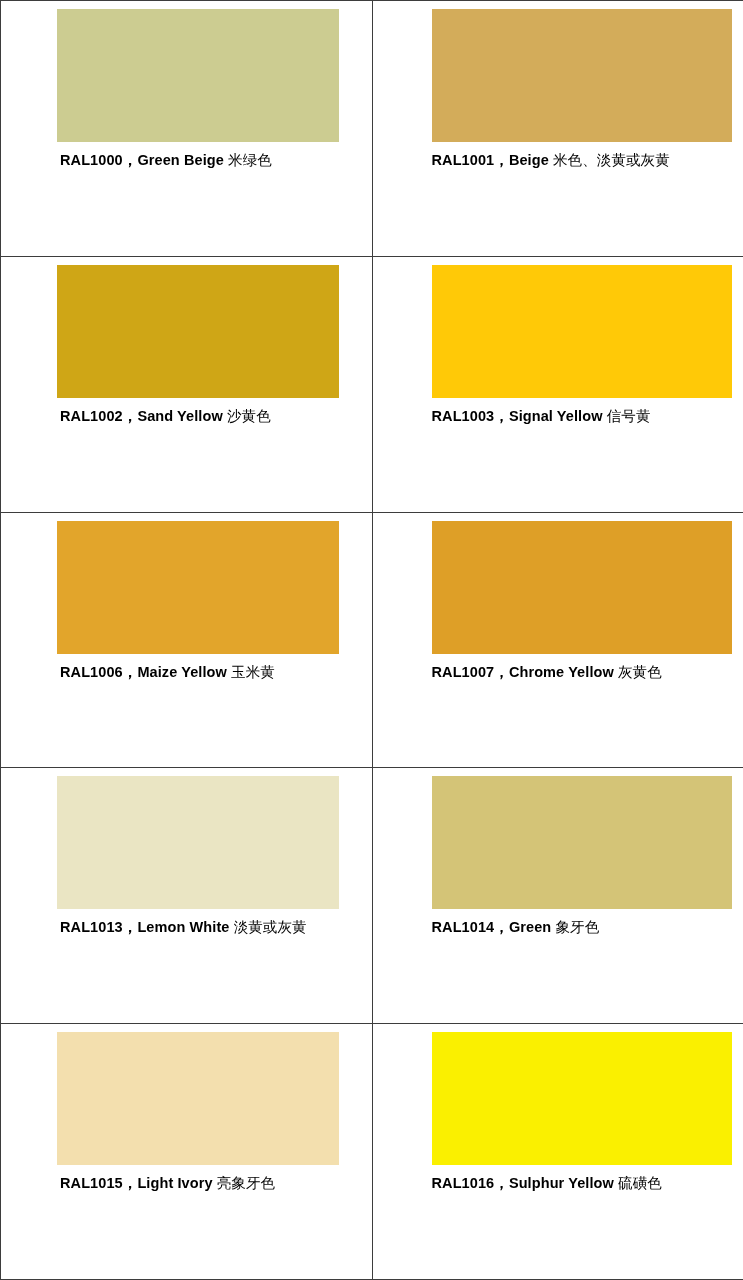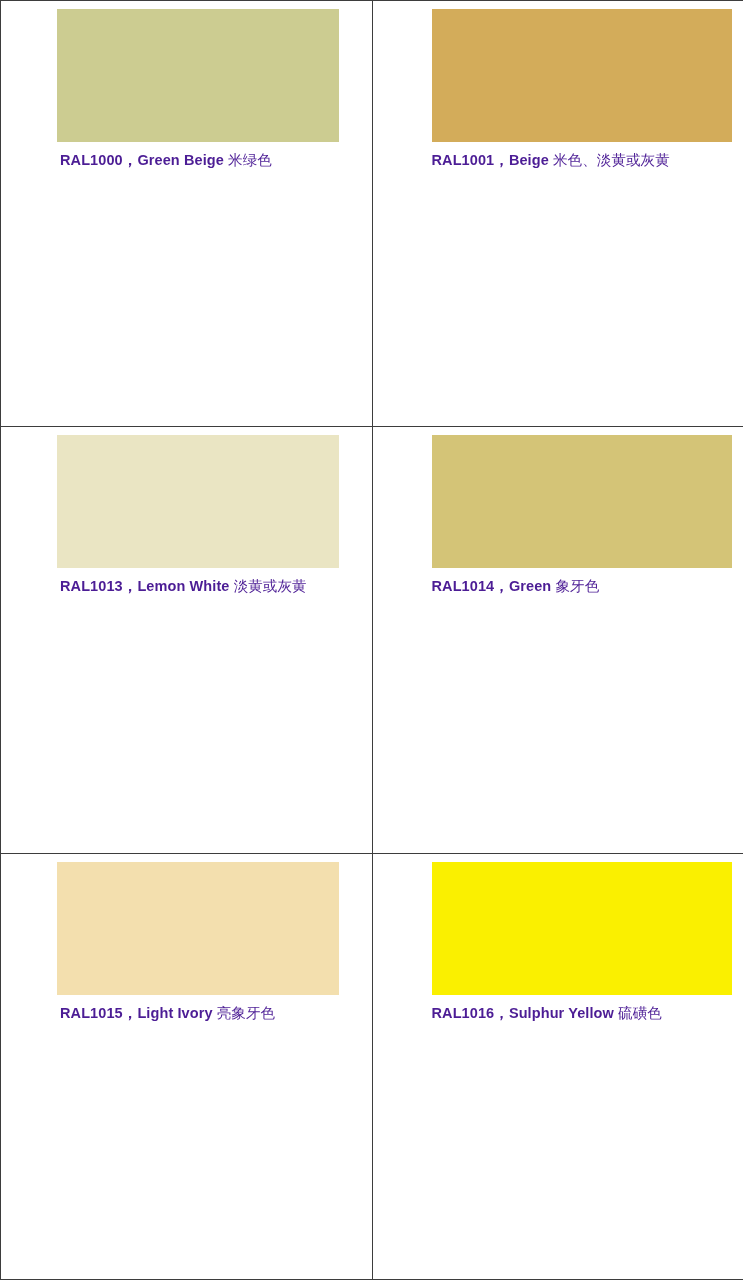--- a/index.html
+++ b/index.html
@@ -48,21 +48,21 @@
   }
   .ral-cell.col-right .swatch {
     margin-left: 53px;
     width: 300px;
   }
   .caption {
     margin-top: 9px;
     margin-left: 53px;
     font-size: 14.5px;
     line-height: 1.25;
-    color: #4c1d95;
+    color: #000000;
     white-space: nowrap;
     letter-spacing: 0.1px;
   }
   .caption .code {
     font-weight: 700;
   }
   .caption .en {
     font-weight: 700;
   }
   .caption .zh {
@@ -88,20 +88,48 @@
         <td class="ral-cell col-right">
           <div class="cell-inner">
             <div class="swatch" style="background-color: rgb(211, 172, 90);"></div>
             <div class="caption"><span class="code">RAL1001</span><span class="comma">，</span><span class="en">Beige</span> <span class="zh">米色、淡黄或灰黄</span></div>
           </div>
         </td>
       </tr>
       <tr>
         <td class="ral-cell col-left">
           <div class="cell-inner">
+            <div class="swatch" style="background-color: rgb(207, 166, 22);"></div>
+            <div class="caption"><span class="code">RAL1002</span><span class="comma">，</span><span class="en">Sand Yellow</span> <span class="zh">沙黄色</span></div>
+          </div>
+        </td>
+        <td class="ral-cell col-right">
+          <div class="cell-inner">
+            <div class="swatch" style="background-color: rgb(255, 201, 7);"></div>
+            <div class="caption"><span class="code">RAL1003</span><span class="comma">，</span><span class="en">Signal Yellow</span> <span class="zh">信号黄</span></div>
+          </div>
+        </td>
+      </tr>
+      <tr>
+        <td class="ral-cell col-left">
+          <div class="cell-inner">
+            <div class="swatch" style="background-color: rgb(226, 165, 43);"></div>
+            <div class="caption"><span class="code">RAL1006</span><span class="comma">，</span><span class="en">Maize Yellow</span> <span class="zh">玉米黄</span></div>
+          </div>
+        </td>
+        <td class="ral-cell col-right">
+          <div class="cell-inner">
+            <div class="swatch" style="background-color: rgb(222, 159, 39);"></div>
+            <div class="caption"><span class="code">RAL1007</span><span class="comma">，</span><span class="en">Chrome Yellow</span> <span class="zh">灰黄色</span></div>
+          </div>
+        </td>
+      </tr>
+      <tr>
+        <td class="ral-cell col-left">
+          <div class="cell-inner">
             <div class="swatch" style="background-color: rgb(234, 229, 195);"></div>
             <div class="caption"><span class="code">RAL1013</span><span class="comma">，</span><span class="en">Lemon White</span> <span class="zh">淡黄或灰黄</span></div>
           </div>
         </td>
         <td class="ral-cell col-right">
           <div class="cell-inner">
             <div class="swatch" style="background-color: rgb(212, 196, 119);"></div>
             <div class="caption"><span class="code">RAL1014</span><span class="comma">，</span><span class="en">Green</span> <span class="zh">象牙色</span></div>
           </div>
         </td>

